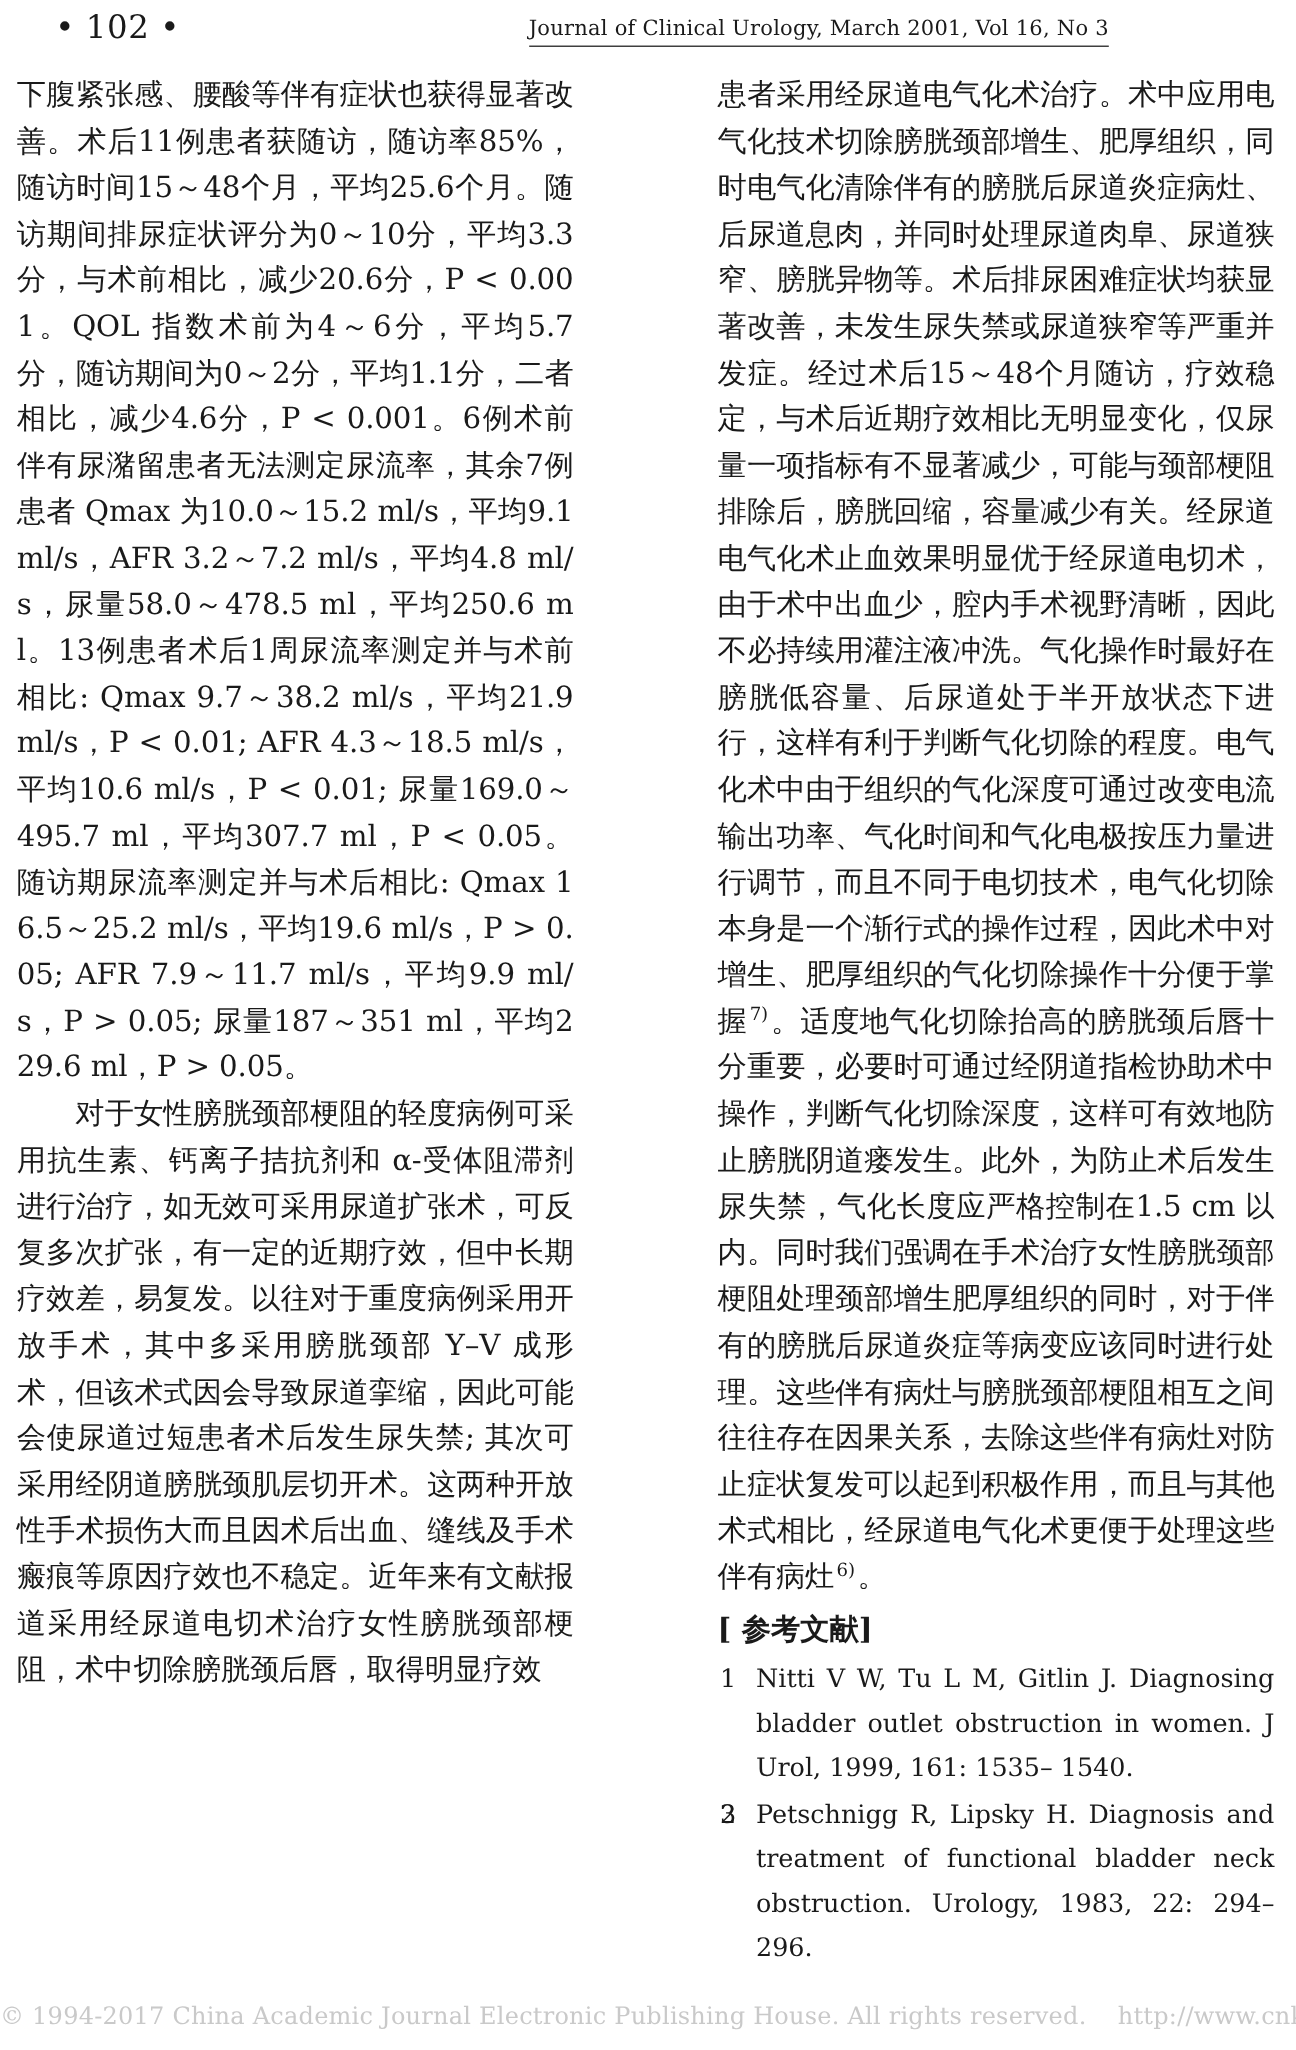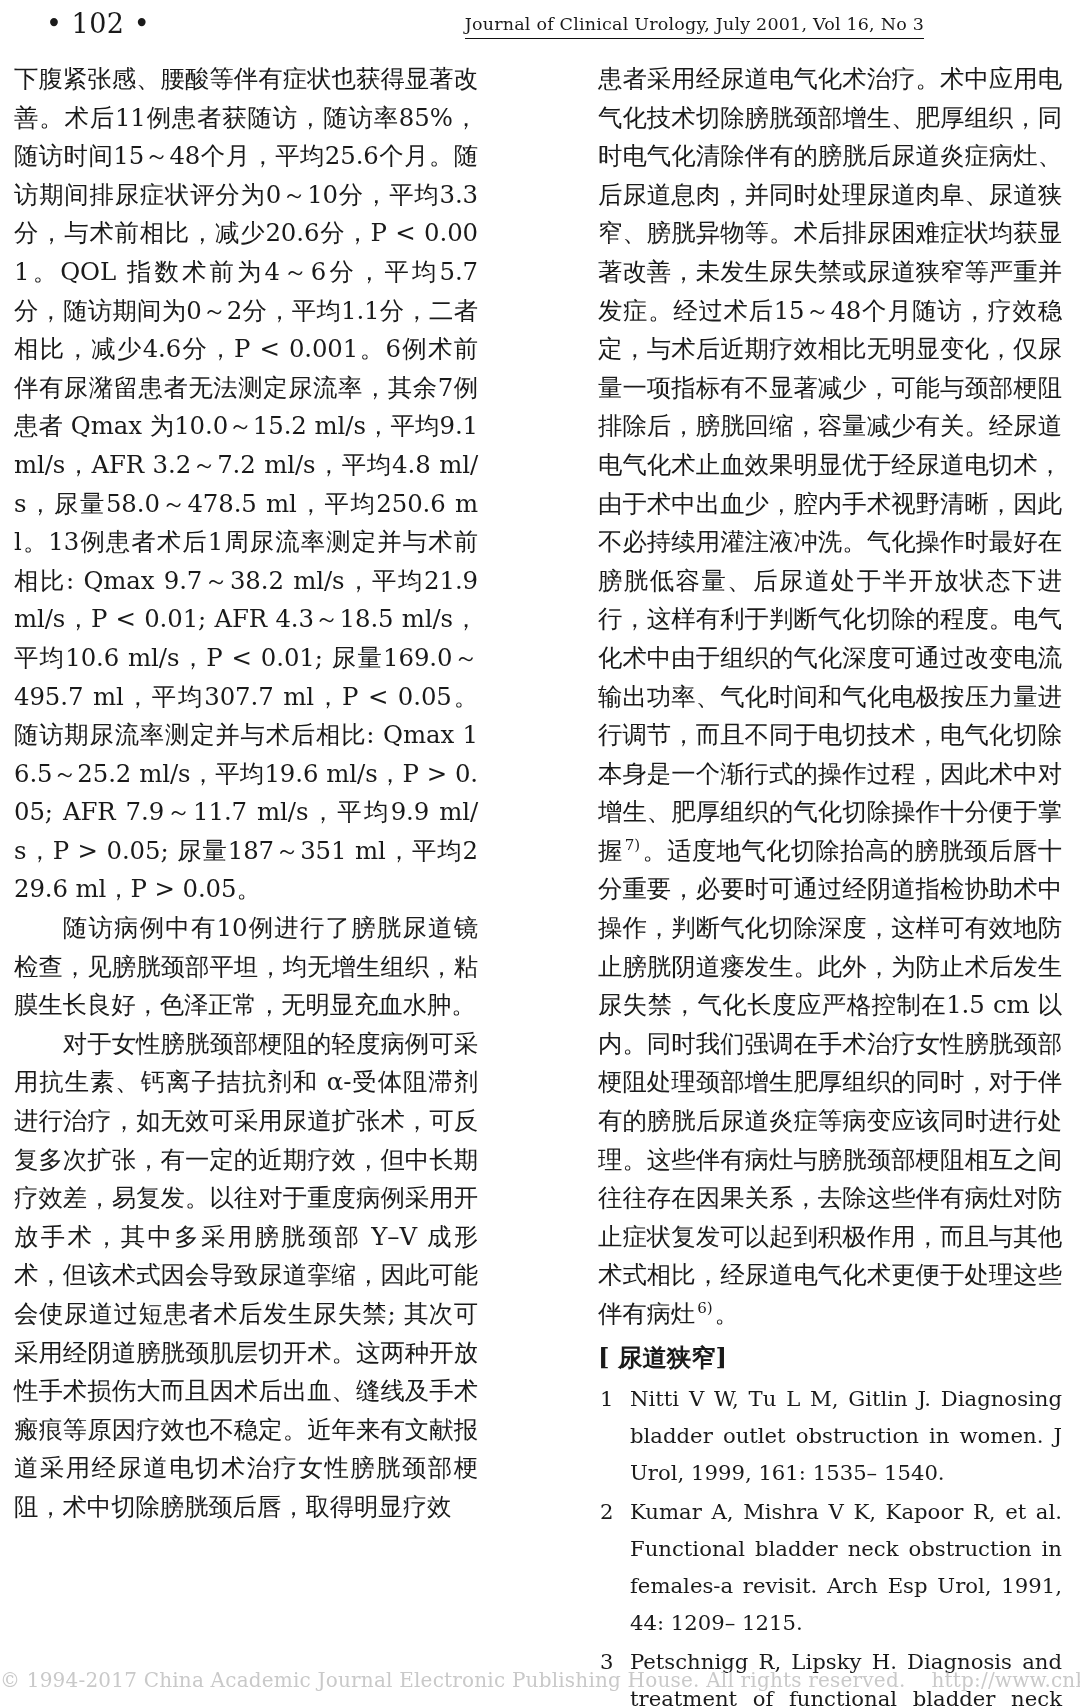--- a/index.html
+++ b/index.html
@@ -130,52 +130,50 @@
     white-space: nowrap;
     font-family: "DejaVu Serif", "Liberation Serif", serif;
   }
   .footer-note .url { margin-left: 26px; }
 </style>
 </head>
 <body>
 
 <div class="running-head">
   <div class="folio">• 102 •</div>
-  <div class="journal-line">Journal of Clinical Urology, July 2001, Vol 16, No 3</div>
+  <div class="journal-line">Journal of Clinical Urology, March 2001, Vol 16, No 3</div>
 </div>
 
 <div class="page-body">
 
   <div class="col col-left">
 
     <p class="para">下腹紧张感、腰酸等伴有症状也获得显著改善。术后11例患者获随访，随访率85%，随访时间15～48个月，平均25.6个月。随访期间排尿症状评分为0～10分，平均3.3分，与术前相比，减少20.6分，P &lt; 0.001。QOL 指数术前为4～6分，平均5.7分，随访期间为0～2分，平均1.1分，二者相比，减少4.6分，P &lt; 0.001。6例术前伴有尿潴留患者无法测定尿流率，其余7例患者 Qmax 为10.0～15.2 ml/s，平均9.1 ml/s，AFR 3.2～7.2 ml/s，平均4.8 ml/s，尿量58.0～478.5 ml，平均250.6 ml。13例患者术后1周尿流率测定并与术前相比: Qmax 9.7～38.2 ml/s，平均21.9 ml/s，P &lt; 0.01; AFR 4.3～18.5 ml/s，平均10.6 ml/s，P &lt; 0.01; 尿量169.0～495.7 ml，平均307.7 ml，P &lt; 0.05。随访期尿流率测定并与术后相比: Qmax 16.5～25.2 ml/s，平均19.6 ml/s，P &gt; 0.05; AFR 7.9～11.7 ml/s，平均9.9 ml/s，P &gt; 0.05; 尿量187～351 ml，平均229.6 ml，P &gt; 0.05。</p>
 
-    <p class="para indent">随访病例中有10例进行了膀胱尿道镜检查，见膀胱颈部平坦，均无增生组织，粘膜生长良好，色泽正常，无明显充血水肿。</p>
 
 
 
 
     <p class="para indent"><span>对于女性膀胱颈部梗阻的轻度病例可采用抗生素、钙离子拮抗剂和 α-受体阻滞剂进行治疗，如无效可采用尿道扩张术，可反复多次扩张，有一定的近期疗效，但中长期疗效差，易复发。以往对于重度病例采用开放手术，其中多采用膀胱颈部 Y–V 成形术，但该术式因会导致尿道挛缩，因此可能会使尿道过短患者术后发生尿失禁; 其次可采用经阴道膀胱颈肌层切开术。这两种开放性手术损伤大而且因术后出血、缝线及手术瘢痕等原因疗效也不稳定。近年来有文献报道采用经尿道电切术治疗女性膀胱颈部梗阻，术中切除膀胱颈后唇，取得明显疗效</span></p>
 
   </div>
 
   <div class="col col-right">
 
     <p class="para"><span>患者采用经尿道电气化术治疗。术中应用电气化技术切除膀胱颈部增生、肥厚组织，同时电气化清除伴有的膀胱后尿道炎症病灶、后尿道息肉，并同时处理尿道肉阜、尿道狭窄、膀胱异物等。术后排尿困难症状均获显著改善，未发生尿失禁或尿道狭窄等严重并发症。经过术后15～48个月随访，疗效稳定，与术后近期疗效相比无明显变化，仅尿量一项指标有不显著减少，可能与颈部梗阻排除后，膀胱回缩，容量减少有关。经尿道电气化术止血效果明显优于经尿道电切术，由于术中出血少，腔内手术视野清晰，因此不必持续用灌注液冲洗。气化操作时最好在膀胱低容量、后尿道处于半开放状态下进行，这样有利于判断气化切除的程度。电气化术中由于组织的气化深度可通过改变电流输出功率、气化时间和气化电极按压力量进行调节，而且不同于电切技术，电气化切除本身是一个渐行式的操作过程，因此术中对增生、肥厚组织的气化切除操作十分便于掌握</span><sup>7)</sup><span>。适度地气化切除抬高的膀胱颈后唇十分重要，必要时可通过经阴道指检协助术中操作，判断气化切除深度，这样可有效地防止膀胱阴道瘘发生。此外，为防止术后发生尿失禁，气化长度应严格控制在1.5 cm 以内。同时我们强调在手术治疗女性膀胱颈部梗阻处理颈部增生肥厚组织的同时，对于伴有的膀胱后尿道炎症等病变应该同时进行处理。这些伴有病灶与膀胱颈部梗阻相互之间往往存在因果关系，去除这些伴有病灶对防止症状复发可以起到积极作用，而且与其他术式相比，经尿道电气化术更便于处理这些伴有病灶</span><sup>6)</sup><span>。</span></p>
 
-    <p class="refs-head">[ 尿道狭窄]</p>
+    <p class="refs-head">[ 参考文献]</p>
 
     <ul class="ref-list">
       <li class="ref-item">
         <span class="ref-num">1</span>
         <span>Nitti V W, Tu L M, Gitlin J. Diagnosing bladder outlet obstruction in women. J Urol, 1999, 161: 1535– 1540.</span>
       </li>
       <li class="ref-item">
         <span class="ref-num">2</span>
-        <span>Kumar A, Mishra V K, Kapoor R, et al. Functional bladder neck obstruction in females-a revisit. Arch Esp Urol, 1991, 44: 1209– 1215.</span>
       </li>
       <li class="ref-item">
         <span class="ref-num">3</span>
         <span>Petschnigg R, Lipsky H. Diagnosis and treatment of functional bladder neck obstruction. Urology, 1983, 22: 294– 296.</span>
       </li>
 
     </ul>
 
   </div>
 </div>

